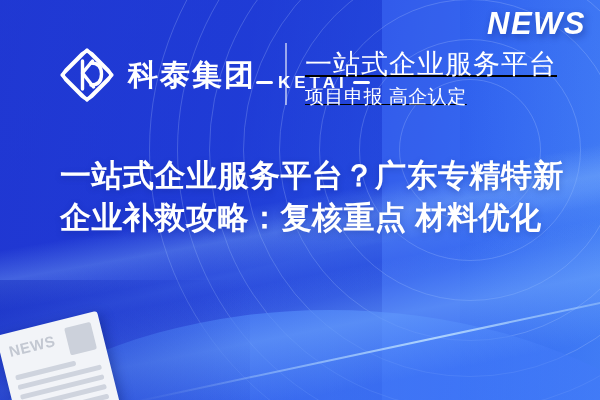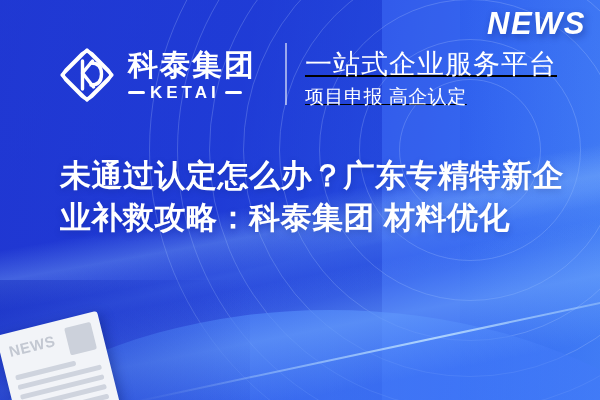--- a/index.html
+++ b/index.html
@@ -121,22 +121,22 @@
   }
   .logo-mark {
     width: 58px;
     height: 58px;
     flex: 0 0 58px;
     position: relative;
   }
   .logo-words {
     margin-left: 12px;
     display: flex;
-    flex-direction: column;
-    align-items: flex-start;
+    flex-direction: row;
+    align-items: flex-end;
   }
   .logo-cn {
     color: #fff;
     font-size: 30px;
     font-weight: 800;
     letter-spacing: 2px;
     line-height: 1.05;
     white-space: nowrap;
   }
   .logo-en-row {
@@ -305,21 +305,21 @@
     </div>
   </div>
 
   <div class="divider"></div>
 
   <div class="tagline">
     <div class="tagline-main">一站式企业服务平台</div>
     <div class="tagline-sub">项目申报 高企认定</div>
   </div>
 
-  <div class="title">未通过认定怎么办？广东专精特新企业补救攻略：科泰集团 材料优化</div>
+  <div class="title">一站式企业服务平台？广东专精特新企业补救攻略：复核重点 材料优化</div>
 
   <div class="newspaper">
     <div class="np-top">
       <div class="np-head">NEWS</div>
       <div class="np-thumb"></div>
     </div>
     <div class="np-lines">
       <div class="np-line short"></div>
       <div class="np-line full"></div>
       <div class="np-line full"></div>

